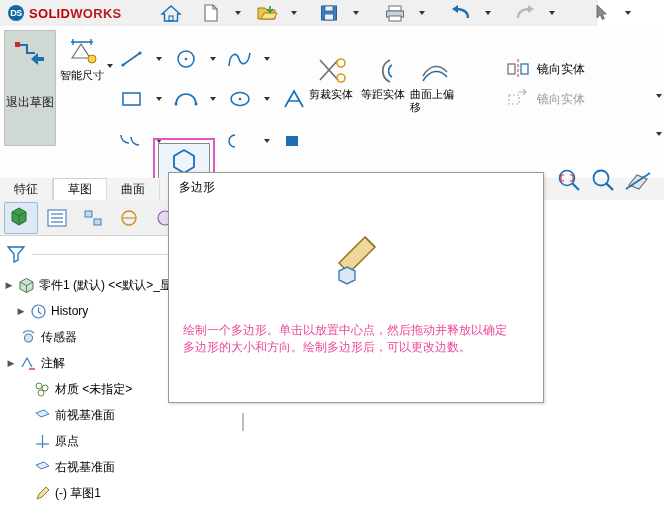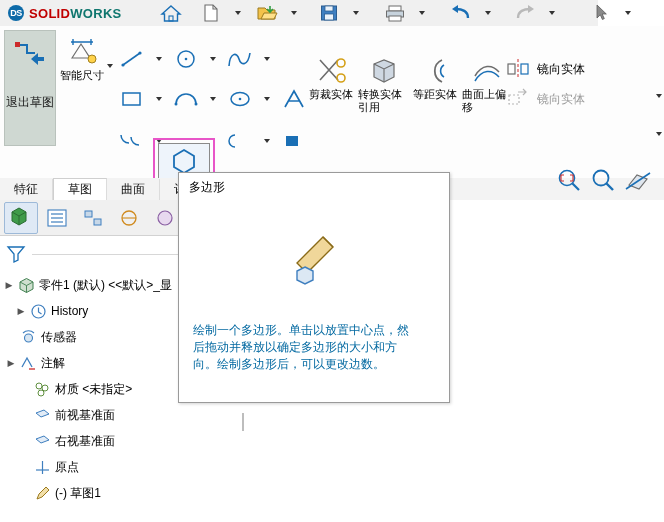--- a/index.html
+++ b/index.html
@@ -21,21 +21,21 @@
     border-bottom:1px solid #d6d6d6;
     display:flex;align-items:center;
   }
   .brand{display:flex;align-items:center;gap:5px;padding-left:8px;}
   .brand-ds{
     font-size:9px;font-weight:bold;color:#fff;background:#0d6aa8;
     border-radius:50%;width:16px;height:16px;display:flex;align-items:center;
     justify-content:center;letter-spacing:-0.5px;
   }
   .brand-name{font-size:13px;font-weight:bold;color:#c00000;letter-spacing:0.3px;}
-  .brand-name span{color:#0f766e;}
+  .brand-name span{color:#b91c1c;}
   .tb-divider{width:1px;height:24px;background:#d0d0d0;margin:0 4px;}
 
   
   .tbtn{
     height:24px;min-width:26px;display:flex;align-items:center;justify-content:center;
     position:relative;
   }
   .caret{
     width:0;height:0;border-left:3px solid transparent;border-right:3px solid transparent;
     border-top:4px solid #333;margin-left:2px;
@@ -122,28 +122,28 @@
   .lp-filterline{flex:1;height:1px;background:#d7d7d7;}
 
   .tree{position:absolute;left:0;top:72px;width:242px;}
   .tnode{height:26px;display:flex;align-items:center;font-size:12px;padding-left:4px;white-space:nowrap;}
   .exp{width:14px;text-align:center;color:#555;font-size:9px;}
   .tico{width:20px;display:flex;align-items:center;justify-content:center;}
   .tlabel{padding-left:3px;}
 
   
   .tooltip{
-    position:absolute;left:178px;top:172px;width:272px;height:231px;
+    position:absolute;left:168px;top:172px;width:376px;height:231px;
     background:#fff;border:1px solid #9a9a9a;box-sizing:border-box;
     box-shadow:1px 1px 3px rgba(0,0,0,0.18);
     z-index:30;
   }
   .tt-title{padding:6px 8px 2px 10px;font-size:12px;color:#000;}
   .tt-img{height:120px;display:flex;align-items:center;justify-content:center;}
-  .tt-body{padding:4px 30px 8px 14px;font-size:12px;line-height:17px;color:#0369a1;}
+  .tt-body{padding:4px 30px 8px 14px;font-size:12px;line-height:17px;color:#ec4899;}
 
   
   .canvas{
     position:absolute;left:242px;top:200px;width:422px;height:322px;background:#ffffff;
   }
   .canvas-hint{position:absolute;left:0;top:213px;width:2px;height:18px;background:#bdbdbd;}
 </style>
 </head>
 <body>
 
@@ -378,27 +378,20 @@
         <div class="bigbtn">
           <svg width="34" height="30" viewBox="0 0 34 30">
             <path d="M6 4 L24 24 M24 4 L6 24" stroke="#6d6d6d" stroke-width="1.6" fill="none"></path>
             <circle cx="27" cy="7" r="4" fill="none" stroke="#d4a017" stroke-width="1.6"></circle>
             <circle cx="27" cy="22" r="4" fill="none" stroke="#d4a017" stroke-width="1.6"></circle>
           </svg>
           <div class="lbl">剪裁实体</div>
         </div>
         <div class="bigbtn">
           <svg width="34" height="30" viewBox="0 0 34 30">
-            <path d="M8 8 l10 -4 l10 4 l0 13 l-10 5 l-10 -5 z" fill="#cfd8e2" stroke="#6d6d6d" stroke-width="1.2"></path>
-            <path d="M8 8 l10 5 l10 -5 M18 13 v13" fill="none" stroke="#6d6d6d" stroke-width="1.1"></path>
-          </svg>
-          <div class="lbl">转换实体引用</div>
-        </div>
-        <div class="bigbtn">
-          <svg width="34" height="30" viewBox="0 0 34 30">
             <path d="M24 4 A12 12 0 0 0 24 26" fill="none" stroke="#6d6d6d" stroke-width="1.8"></path>
             <path d="M26 9 A7 7 0 0 0 26 21" fill="none" stroke="#1a6fb5" stroke-width="1.6"></path>
           </svg>
           <div class="lbl">等距实体</div>
         </div>
         <div class="bigbtn">
           <svg width="34" height="30" viewBox="0 0 34 30">
             <path d="M5 20 C12 8 22 8 29 16" fill="none" stroke="#6d6d6d" stroke-width="1.5"></path>
             <path d="M5 25 C12 13 22 13 29 21" fill="none" stroke="#1a6fb5" stroke-width="1.5"></path>
           </svg>
@@ -580,35 +573,35 @@
           </svg>
         </div>
         <div class="tlabel">前视基准面</div>
       </div>
 
 
       <div class="tnode" style="padding-left:18px">
         <div class="exp"></div>
         <div class="tico">
           <svg width="17" height="17" viewBox="0 0 17 17">
-            <path d="M2 6 l8 -3 l5 4 l-8 3 z" fill="#e2ecf7" stroke="#3f7fbf" stroke-width="1"></path>
-          </svg>
-        </div>
-        <div class="tlabel">右视基准面</div>
+            <line x1="8.5" y1="2" x2="8.5" y2="15" stroke="#3f7fbf" stroke-width="1.2"></line>
+            <line x1="2" y1="11" x2="15" y2="11" stroke="#3f7fbf" stroke-width="1.2"></line>
+          </svg>
+        </div>
+        <div class="tlabel">原点</div>
       </div>
 
       <div class="tnode" style="padding-left:18px">
         <div class="exp"></div>
         <div class="tico">
           <svg width="17" height="17" viewBox="0 0 17 17">
-            <line x1="8.5" y1="2" x2="8.5" y2="15" stroke="#3f7fbf" stroke-width="1.2"></line>
-            <line x1="2" y1="11" x2="15" y2="11" stroke="#3f7fbf" stroke-width="1.2"></line>
-          </svg>
-        </div>
-        <div class="tlabel">原点</div>
+            <path d="M2 6 l8 -3 l5 4 l-8 3 z" fill="#e2ecf7" stroke="#3f7fbf" stroke-width="1"></path>
+          </svg>
+        </div>
+        <div class="tlabel">右视基准面</div>
       </div>
 
       <div class="tnode" style="padding-left:18px">
         <div class="exp"></div>
         <div class="tico">
           <svg width="17" height="17" viewBox="0 0 17 17">
             <path d="M3 14 l2 -5 l7 -7 l3 3 l-7 7 z" fill="#f2dfa8" stroke="#9c7a1e" stroke-width="1"></path>
           </svg>
         </div>
         <div class="tlabel">(-) 草图1</div>

